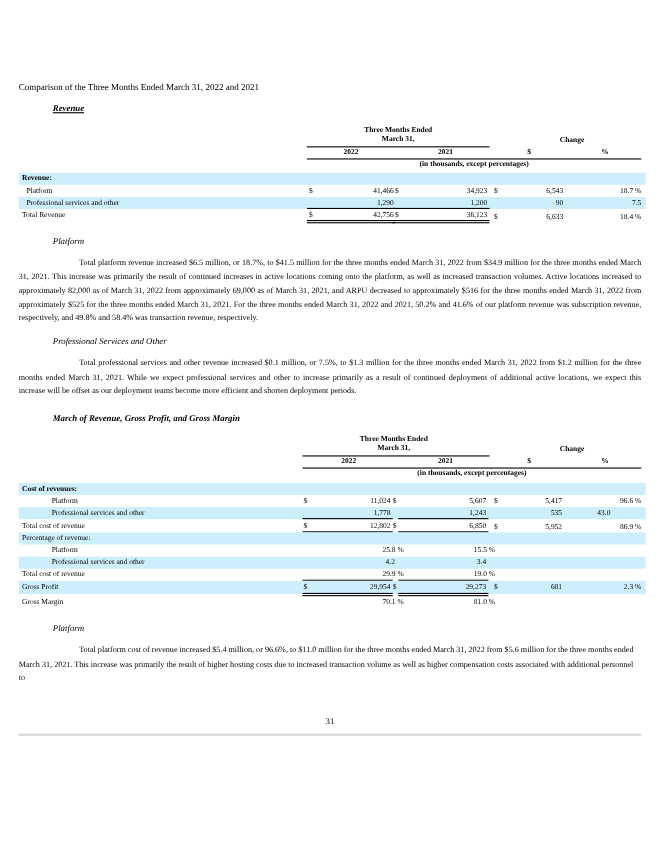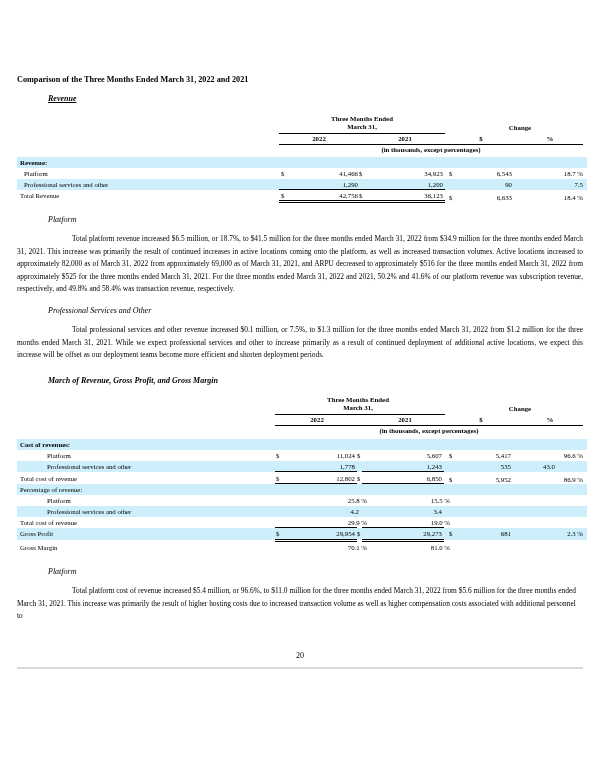--- a/index.html
+++ b/index.html
@@ -1,21 +1,21 @@
 <!DOCTYPE html>
 <html><head>
   <meta charset="utf-8">
   <style>
     html, body { margin: 0; padding: 0; background: #ffffff; }
     body {
       width: 600px; height: 776px; position: relative; overflow: hidden;
       font-family: "Liberation Serif", serif; color: #000;
     }
     .abs { position: absolute; }
-    .h-section { left: 17px; top: 75px; font-size: 8.2px; font-weight: bold; }
+    .h-section { left: 17px; top: 75px; font-size: 8.2px; font-weight: normal; }
     .h-sub { font-size: 8px; font-weight: bold; font-style: italic; }
     .h-sub-plain { font-size: 8px; font-style: italic; }
     .para {
       left: 17px; width: 566px; font-size: 7.4px; line-height: 12.6px;
       text-align: justify; text-indent: 55px;
     }
     
     .tbl { left: 17px; width: 566px; font-size: 6.8px; }
     .row { position: absolute; left: 0; width: 570px; height: 11px; line-height: 11px; }
     .row.blue { background: #cdeefb; }
@@ -176,14 +176,14 @@
   <div class="row" style="top:146px;">
     <span class="cell lbl">Gross Margin</span>
     <span class="cell num" style="left:280px; width:70px;">70.1 %</span>
     <span class="cell num" style="left:360px; width:73px;">81.0 %</span>
   </div>
 </div>
 
 <div class="abs h-sub-plain" style="left:48px; top:567px;">Platform</div>
 <div class="abs para" style="top:585px; text-align:left;">Total platform cost of revenue increased $5.4 million, or 96.6%, to $11.0 million for the three months ended March 31, 2022 from $5.6 million for the three months ended March 31, 2021. This increase was primarily the result of higher hosting costs due to increased transaction volume as well as higher compensation costs associated with additional personnel to</div>
 
-<div class="abs pagenum">20</div>
+<div class="abs pagenum">31</div>
 <div class="abs footer-line"></div>
 
 </body></html>

